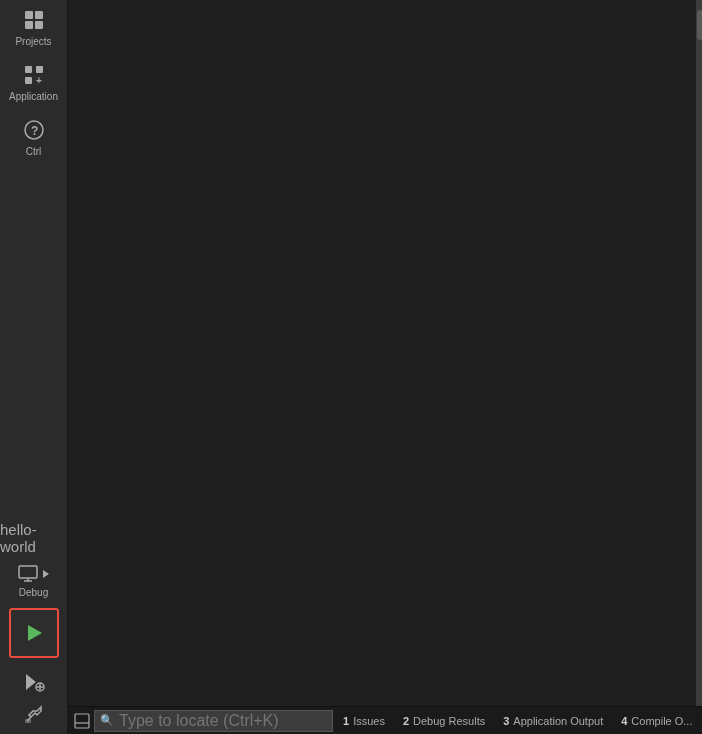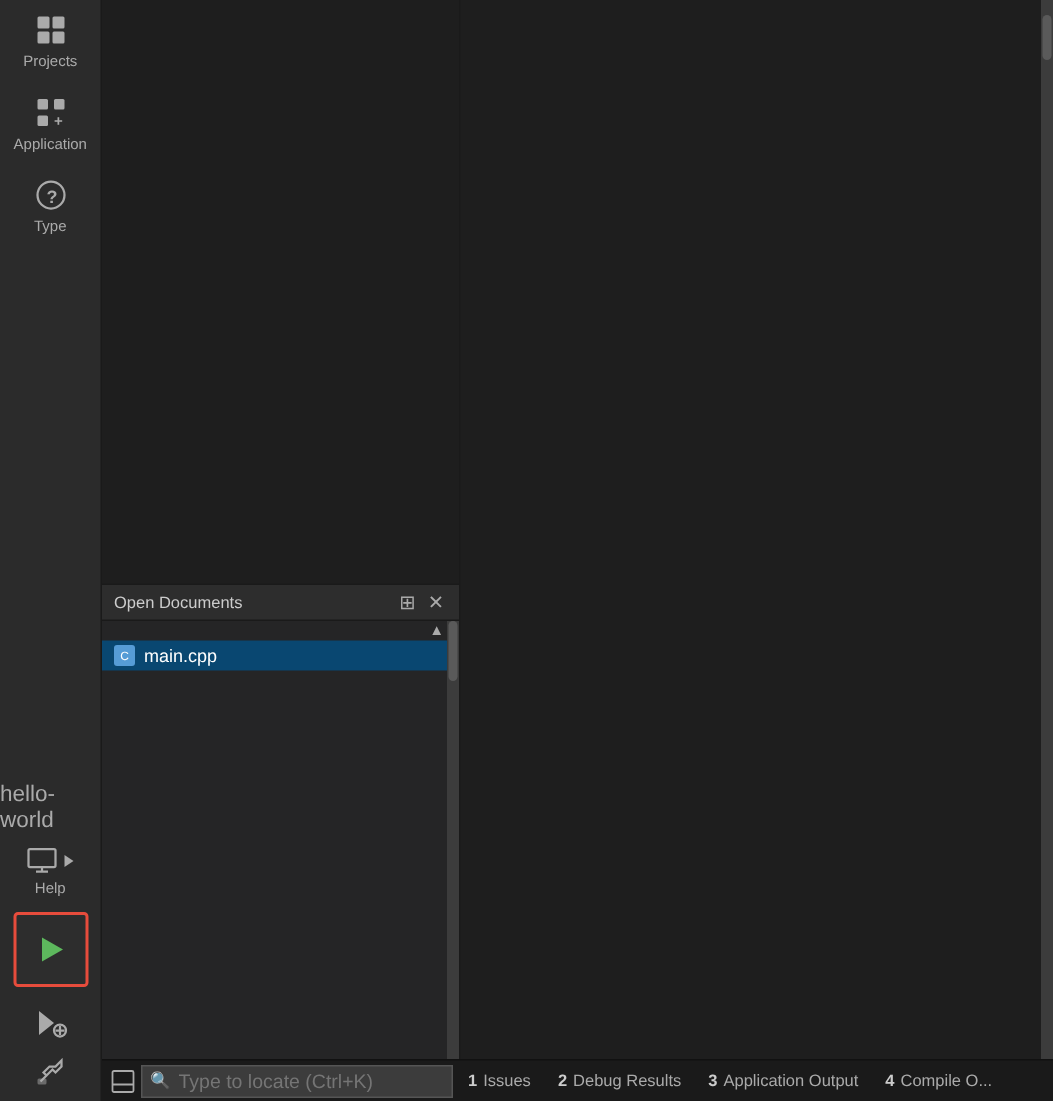--- a/index.html
+++ b/index.html
@@ -202,21 +202,21 @@
       cursor: pointer;
       color: #aaa;
       font-size: 14px;
     }
     .status-search {
       flex: 0 0 180px;
       height: 22px;
       background: #3c3c3c;
       border: 1px solid #555;
       color: #ccc;
-      font-size: 13px;
+      font-size: 16px;
       padding: 0 6px 0 24px;
       outline: none;
       position: relative;
     }
     .search-wrapper {
       position: relative;
       display: flex;
       align-items: center;
     }
     .search-icon-inner {
@@ -302,41 +302,41 @@
     <span>Application</span>
   </div>
 
   <div class="sidebar-item">
     <div class="icon-wrapper">
       <svg width="22" height="22" viewBox="0 0 22 22">
         <circle cx="11" cy="11" r="9" stroke="#aaa" stroke-width="1.5" fill="none"></circle>
         <text x="8" y="16" font-size="12" fill="#aaa" font-weight="bold">?</text>
       </svg>
     </div>
-    <span>Type</span>
+    <span>Ctrl</span>
   </div>
 
   <div class="sidebar-spacer"></div>
 
   <div class="hello-world-section">
     <span class="hello-world-label">hello-world</span>
   </div>
 
   <div class="debug-section">
     <div class="debug-icon-row">
       <svg width="22" height="22" viewBox="0 0 22 22">
         <rect x="2" y="3" width="18" height="12" rx="1" stroke="#aaa" stroke-width="1.5" fill="none"></rect>
         <line x1="7" y1="18" x2="15" y2="18" stroke="#aaa" stroke-width="1.5"></line>
         <line x1="11" y1="15" x2="11" y2="18" stroke="#aaa" stroke-width="1.5"></line>
       </svg>
       <svg width="10" height="10" viewBox="0 0 10 10">
         <polygon points="2,1 8,5 2,9" fill="#aaa"></polygon>
       </svg>
     </div>
-    <span class="debug-label">Help</span>
+    <span class="debug-label">Debug</span>
   </div>
 
   <div class="debug-run-item">
     <div class="run-button">
       <svg width="20" height="20" viewBox="0 0 20 20">
         <polygon points="4,2 18,10 4,18" fill="#5db85d"></polygon>
       </svg>
     </div>
   </div>
 
@@ -357,53 +357,20 @@
         <path d="M4 18 L8 14 L6 12 L10 8 L14 8 L18 4 L18 8 L14 12 L12 10 L8 14 Z" fill="none" stroke="#aaa" stroke-width="1.5"></path>
         <rect x="2" y="16" width="6" height="4" rx="1" fill="#aaa" opacity="0.5"></rect>
       </svg>
     </div>
   </div>
 </div>
 
 <div class="main-area">
   <div class="content-split">
 
-    <div class="left-panel">
-
-      <div class="left-panel-top" style="background:#1e1e1e;">
-      </div>
-
-      <div class="left-panel-bottom">
-        <div class="panel-header">
-          <span class="panel-header-title">Open Documents</span>
-          <div class="panel-header-actions">
-            <span title="Split">⊞</span>
-            <span title="Close">✕</span>
-          </div>
-        </div>
-
-        <div style="position:relative; display:flex; flex:1;">
-          <div class="files-list">
-
-            <div style="display:flex; justify-content:flex-end; padding:1px 2px;">
-              <span style="color:#aaa; font-size:10px; cursor:pointer;">▲</span>
-            </div>
-
-            <div class="file-item">
-              <div class="file-icon">C</div>
-              <span>main.cpp</span>
-            </div>
-          </div>
-
-          <div class="scrollbar-track">
-            <div class="scrollbar-thumb"></div>
-          </div>
-        </div>
-      </div>
-    </div>
 
     <div class="right-panel" style="position:relative;">
 
       <div style="position:absolute; right:0; top:0; bottom:0; width:8px; background:#3c3c3c;">
         <div style="width:6px; height:30px; background:#5a5a5a; margin:0 1px; border-radius:3px; position:absolute; top:10px;"></div>
       </div>
     </div>
 
   </div>
 

